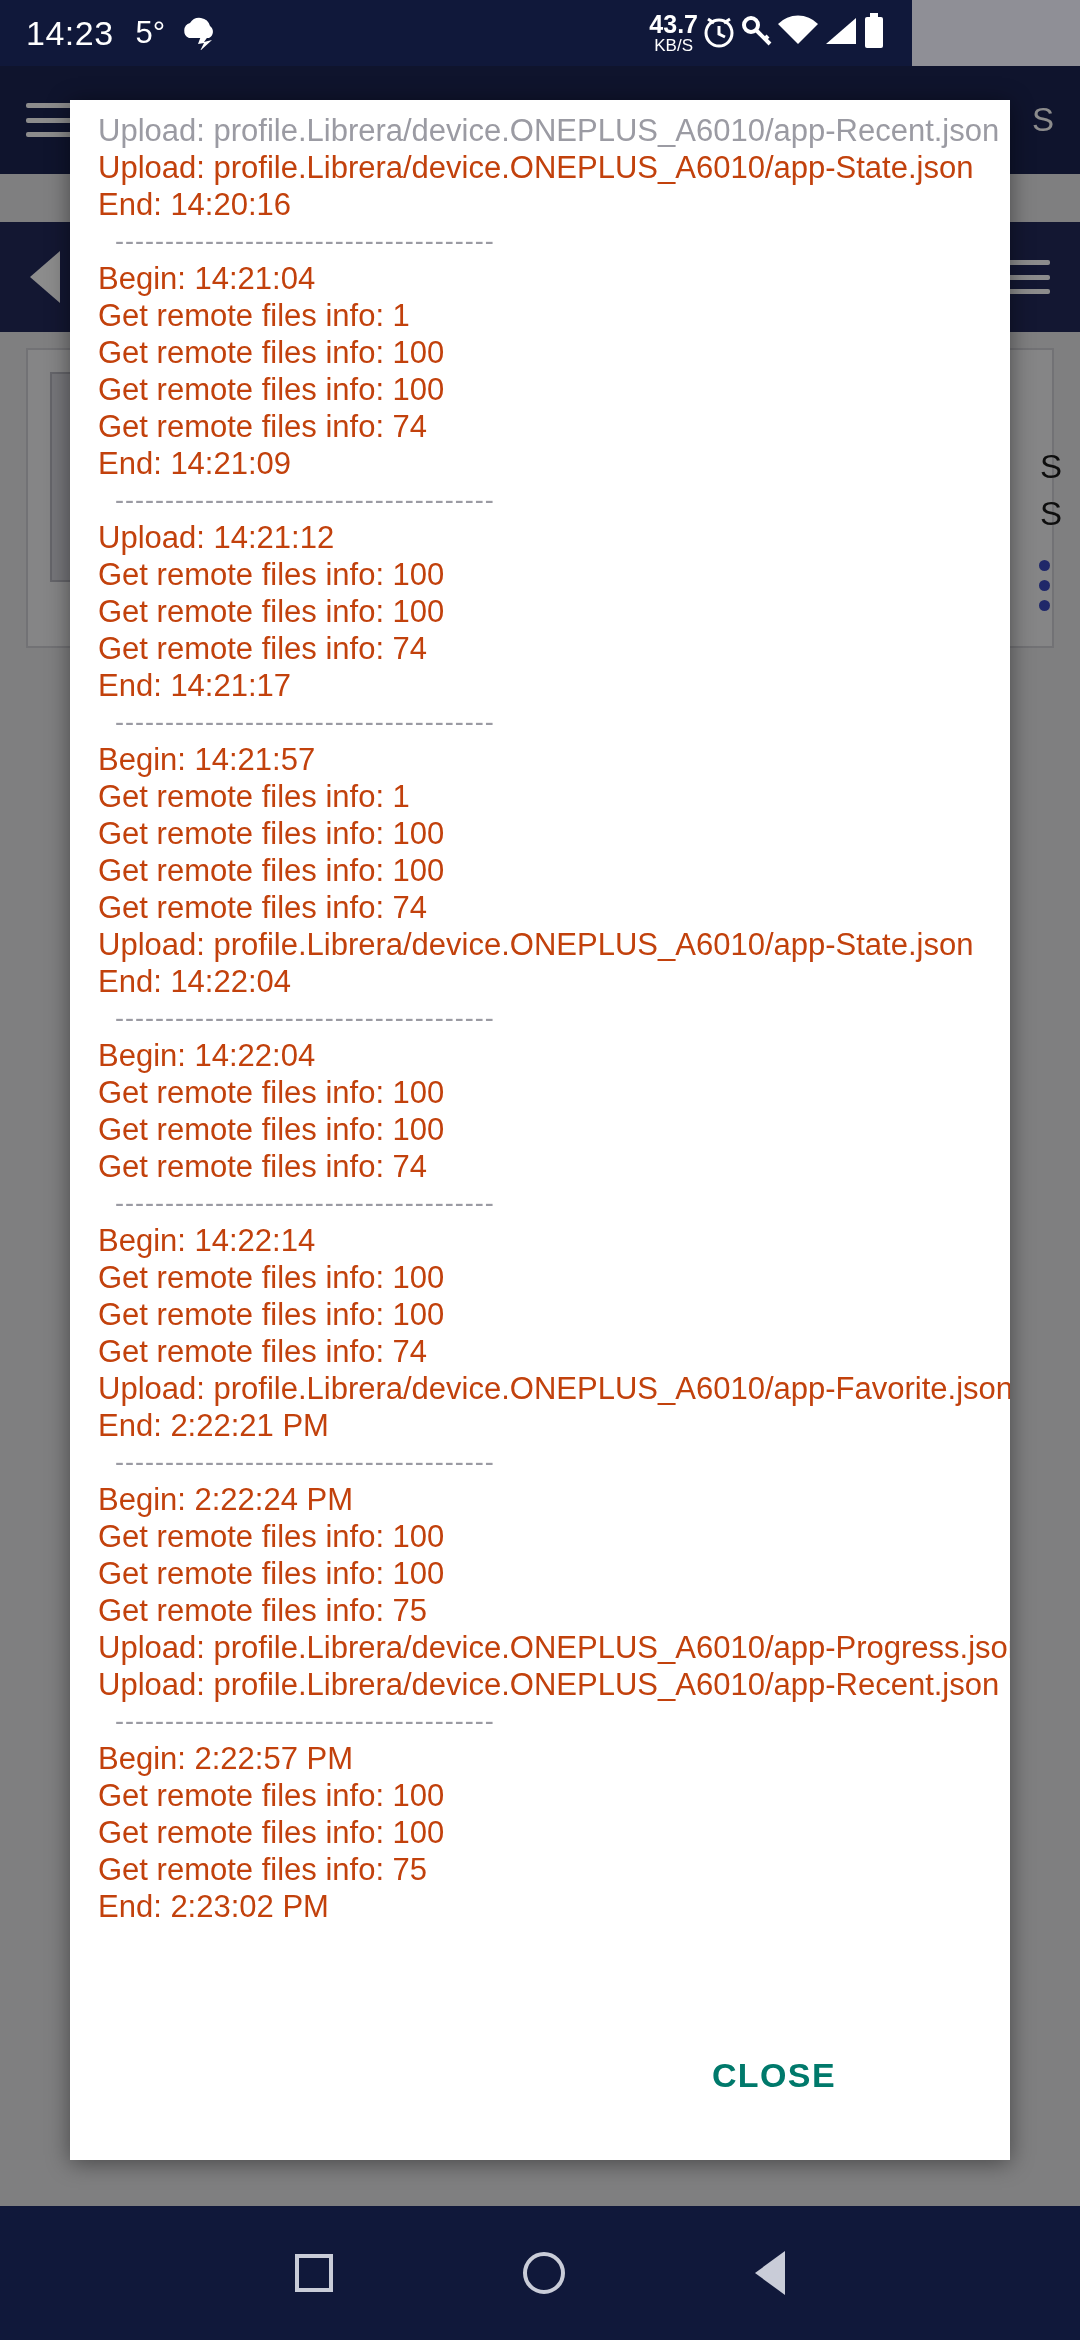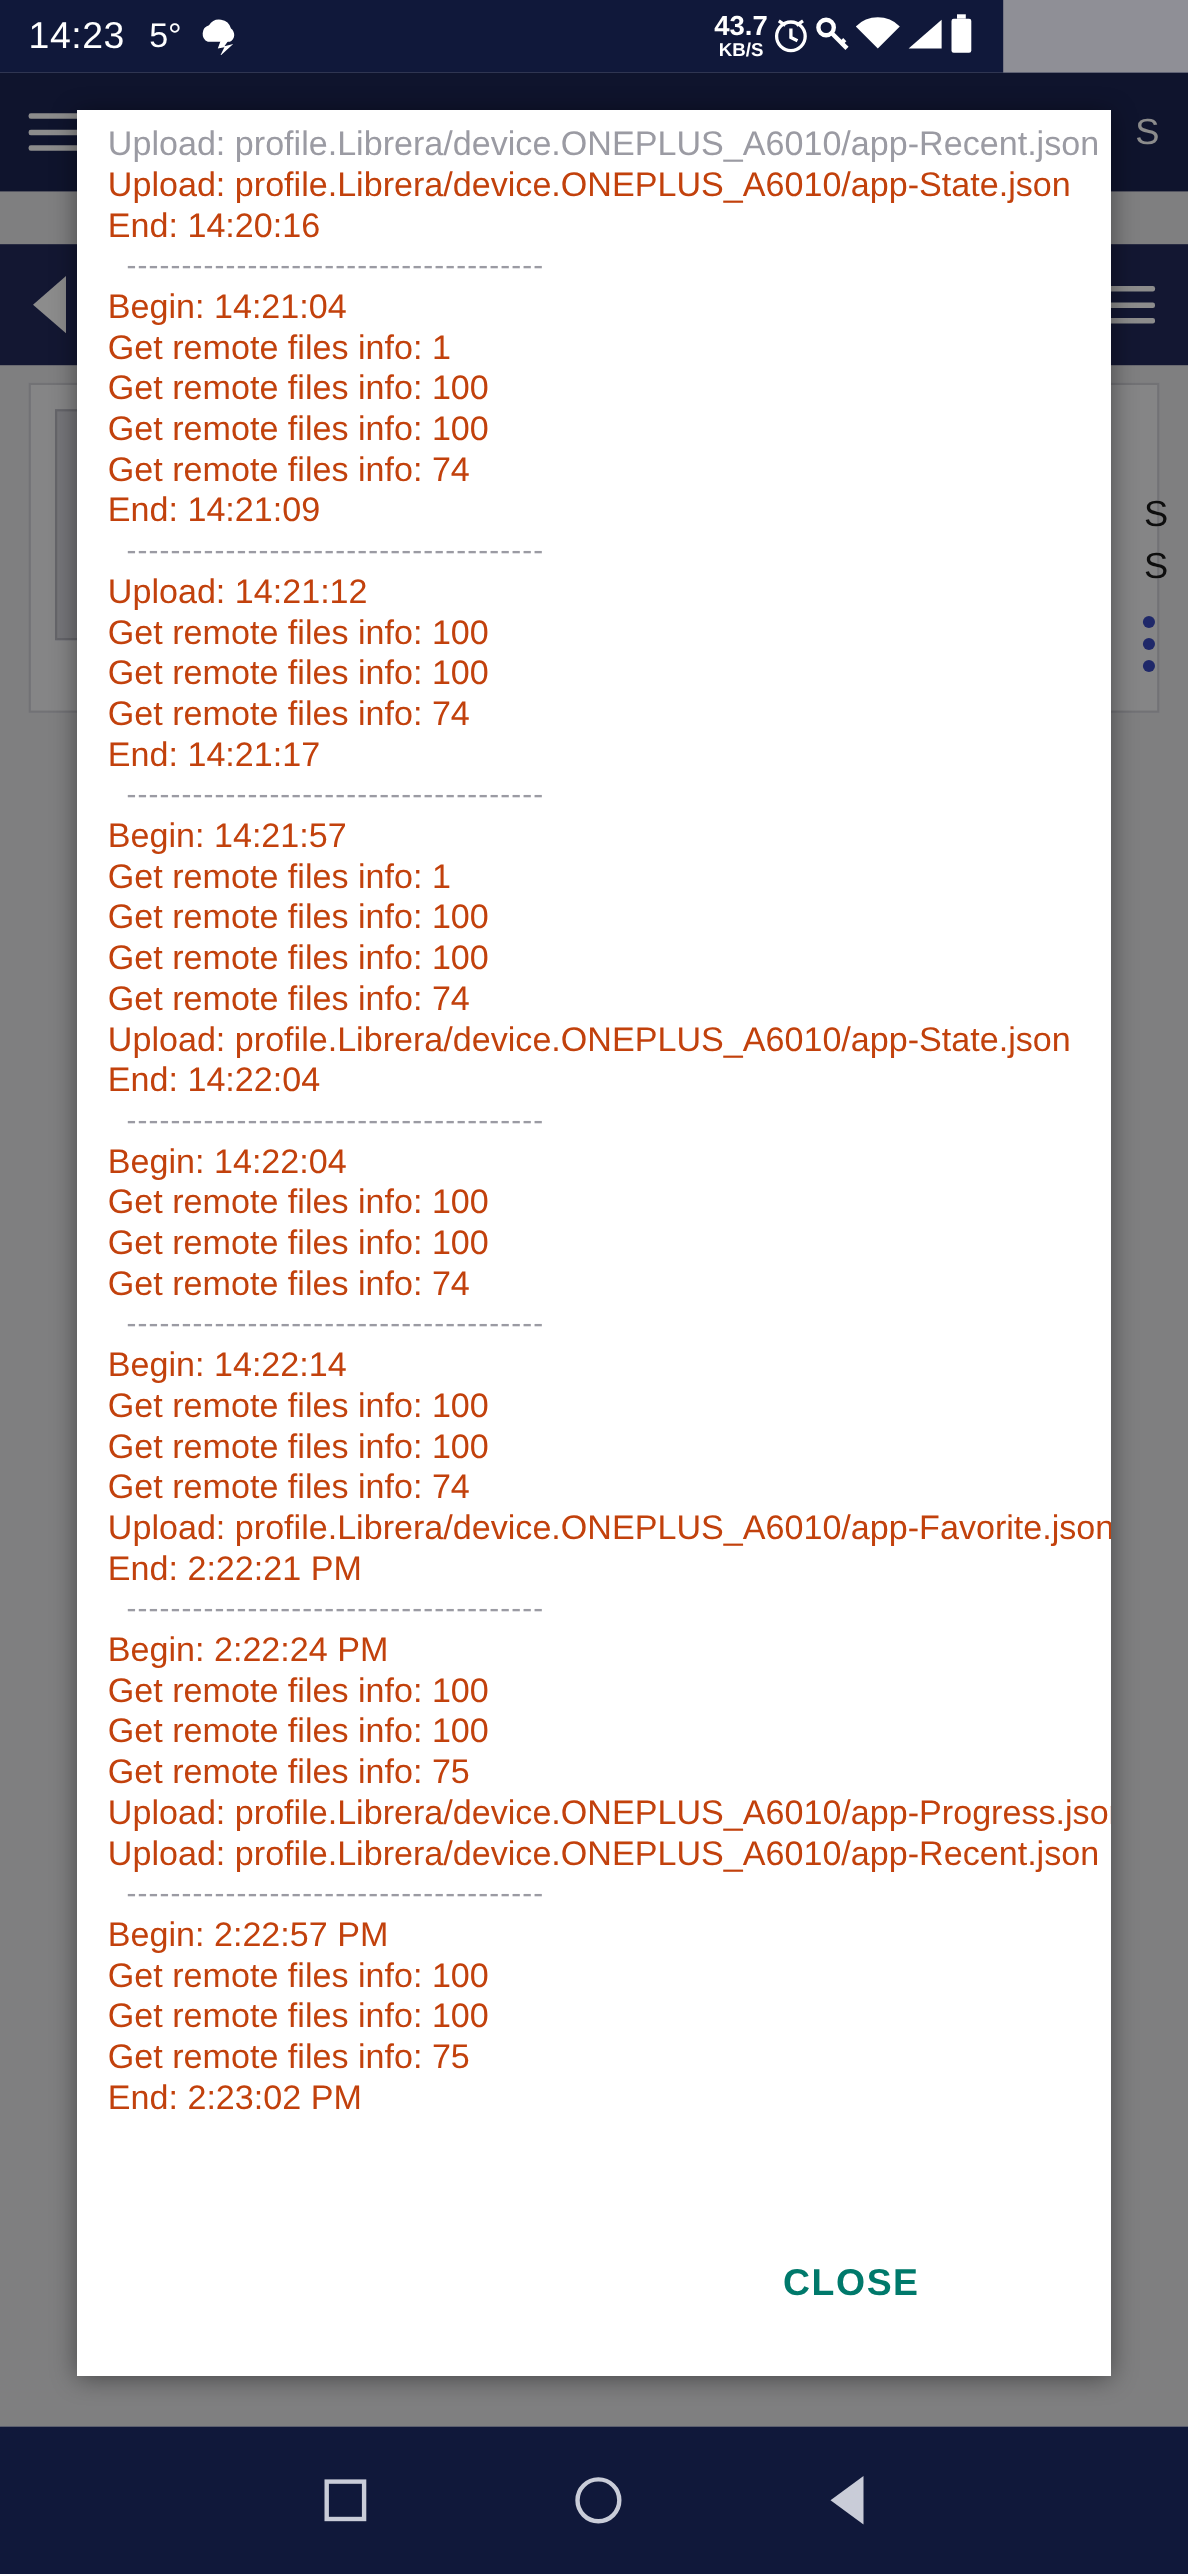--- a/index.html
+++ b/index.html
@@ -18,21 +18,21 @@
     display:flex; align-items:center;
     padding:0 26px;
     color:#ffffff;
   }
   .sb-clock { font-size:34px; letter-spacing:0.5px; }
   .sb-temp  { font-size:31px; margin-left:22px; }
   .sb-weather { margin-left:16px; display:flex; align-items:center; }
   .sb-right { margin-left:auto; display:flex; align-items:center; gap:2px; }
   .sb-rate { text-align:center; line-height:1.05; }
   .sb-rate .n { font-size:25px; font-weight:bold; display:block; }
-  .sb-rate .u { font-size:17px; font-weight:bold; display:block; }
+  .sb-rate .u { font-size:17px; font-weight:normal; display:block; }
   .ic { display:inline-block; }
 
   
   .app-bg { position:absolute; top:66px; left:0; width:1080px; height:2140px; background:#e7e7ea; }
   .app-toolbar1 {
     position:absolute; top:66px; left:0; width:1080px; height:108px;
     background:#1d2553; color:#fff; display:flex; align-items:center; padding:0 26px;
   }
   .hamburger { width:46px; height:34px; display:flex; flex-direction:column; justify-content:space-between; }
   .hamburger span { display:block; height:5px; background:#fff; border-radius:2px; }

